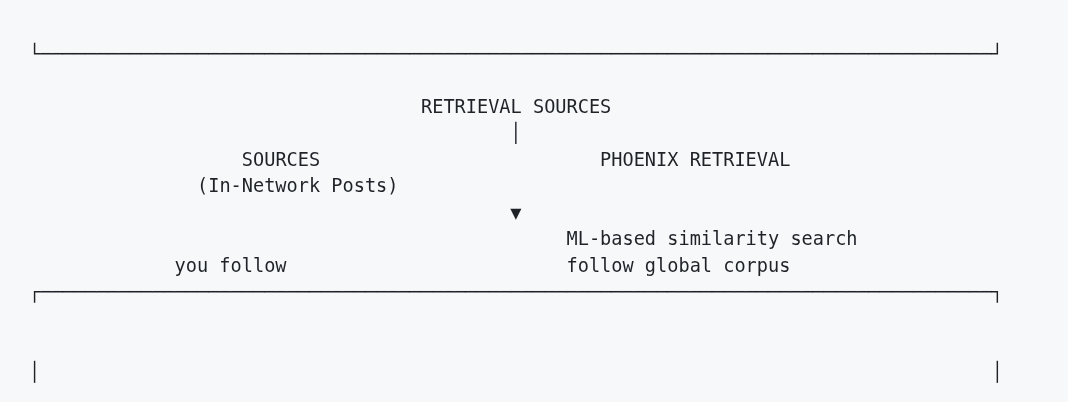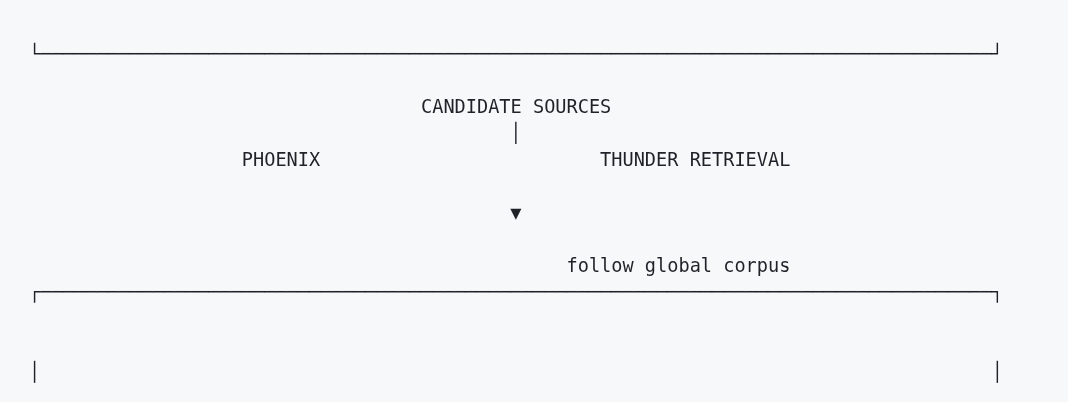--- a/index.html
+++ b/index.html
@@ -29,19 +29,22 @@
   
   
   
   
   
   
   
   
   
 
-  <span class="lbl" style="top:106px;left:392px">CANDIDATE SOURCES</span>
+  <span class="lbl" style="top:106px;left:392px">RETRIEVAL SOURCES</span>
 
-  <span class="lbl" style="top:159px;left:212.8px">PHOENIX</span>
+  <span class="lbl" style="top:159px;left:212.8px">SOURCES</span>
+  <span class="lbl" style="top:185.5px;left:168px">(In-Network Posts)</span>
+  <span class="lbl" style="top:265px;left:145.6px">you follow</span>
 
-  <span class="lbl" style="top:159px;left:571.1px">THUNDER RETRIEVAL</span>
+  <span class="lbl" style="top:159px;left:571.1px">PHOENIX RETRIEVAL</span>
+  <span class="lbl" style="top:238.5px;left:537.5px">ML-based similarity search</span>
   <span class="lbl" style="top:265px;left:537.5px">follow global corpus</span>
 </div>
 
 </body></html>

